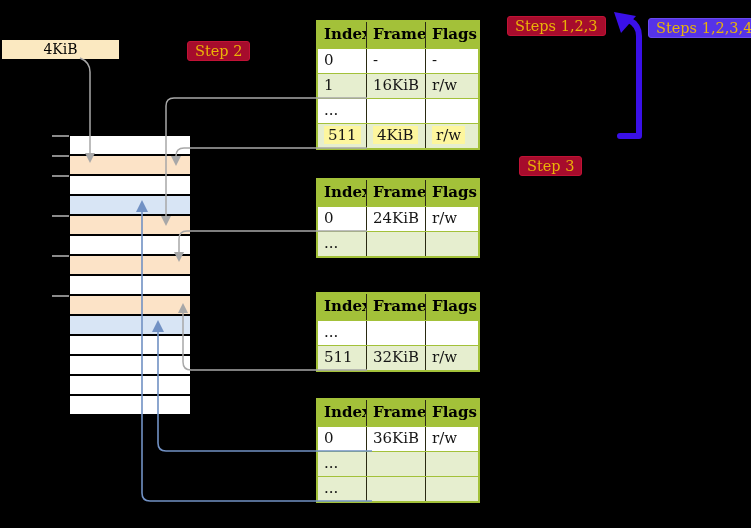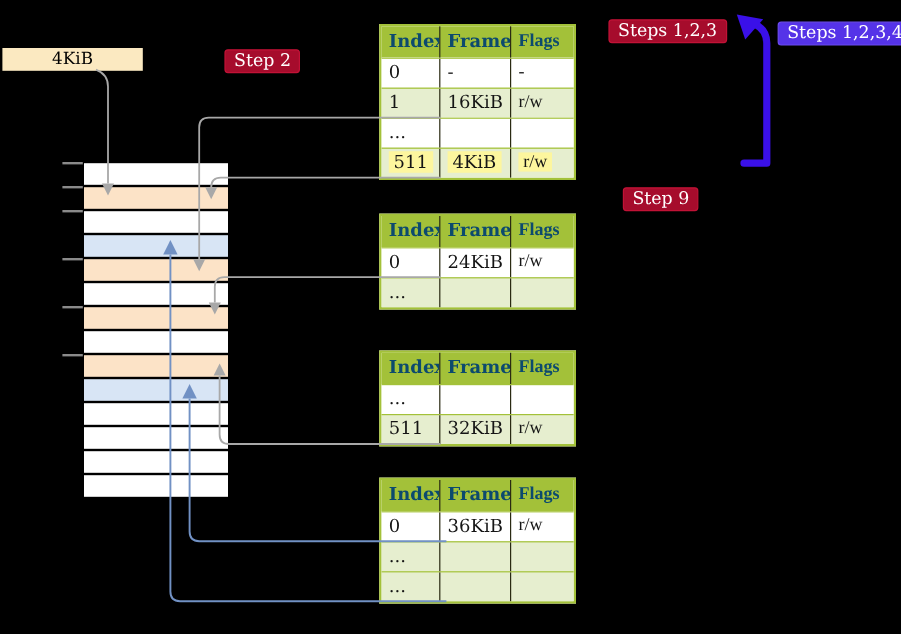--- a/index.html
+++ b/index.html
@@ -2,21 +2,21 @@
 <html><head>
 <meta charset="utf-8">
 <style>
   html,body{margin:0;padding:0;background:#000;}
   .stage{position:relative;width:751px;height:528px;background:#000;overflow:hidden;
          font-family:"DejaVu Serif","Liberation Serif",serif;}
   
   .frame-label{position:absolute;left:2px;top:40px;width:117px;height:19px;
                background:#fbe9c1;color:#000;font-size:14px;text-align:center;line-height:19px;}
   
-  .badge{position:absolute;color:#ffffff;font-size:14.5px;line-height:16px;padding:1px 7px;
+  .badge{position:absolute;color:#eab308;font-size:14.5px;line-height:16px;padding:1px 7px;
          border-radius:3px;white-space:nowrap;}
   .badge.red{background:#a60c2c;border:1px solid #c11236;}
   .badge.violet{background:#5533e8;border:1px solid #6a4af0;}
   #badge-step0{left:187px;top:41px;}
   #badge-steps123{left:507px;top:16px;}
   #badge-steps1234{left:648px;top:18px;}
   #badge-step4{left:519px;top:156px;}
   
   .memory{position:absolute;left:70px;top:136px;width:120px;}
   .mrow{height:18px;margin-bottom:2px;}
@@ -30,37 +30,37 @@
   #table-0{top:20px;}
   #table-1{top:178px;}
   #table-2{top:292px;}
   #table-3{top:398px;}
   .trow{display:grid;grid-template-columns:49px 59px 52px;height:25px;line-height:23px;
         border-top:1px solid #a3c139;background:#fff;}
   .trow:first-child{border-top:none;}
   .trow.thead{height:26px;line-height:25px;background:#a3c139;border-top:none;}
   .trow.shade{background:#e6eecf;}
   .tcell{padding-left:6px;font-size:15px;color:#151515;border-right:1px solid #2a2a12;overflow:hidden;}
-  .tcell:last-child{border-right:none;font-family:Liberation Serif, serif;}
-  .thead .tcell{color:#0c4a6e;font-weight:bold;}
+  .tcell:last-child{border-right:none;}
+  .thead .tcell{color:#000000;font-weight:bold;}
   .hl{background:#fdf69e;padding:0 4px;}
   
   .overlay{position:absolute;left:0;top:0;z-index:10;pointer-events:none;}
 </style>
 </head>
 <body>
 
 <div class="stage">
 
   <div class="frame-label">4KiB</div>
 
   <span class="badge red" id="badge-step0">Step 2</span>
   <span class="badge red" id="badge-steps123">Steps 1,2,3</span>
   <span class="badge violet" id="badge-steps1234">Steps 1,2,3,4</span>
-  <span class="badge red" id="badge-step4">Step 9</span>
+  <span class="badge red" id="badge-step4">Step 3</span>
 
   <div class="memory">
       <div class="mrow white"></div>
       <div class="mrow peach"></div>
       <div class="mrow white"></div>
       <div class="mrow blue"></div>
       <div class="mrow peach"></div>
       <div class="mrow white"></div>
       <div class="mrow peach"></div>
       <div class="mrow white"></div>

